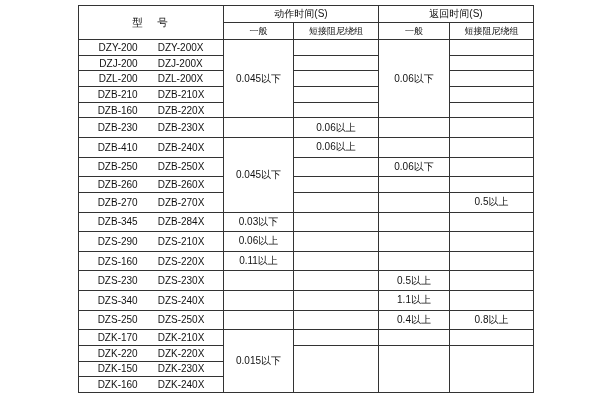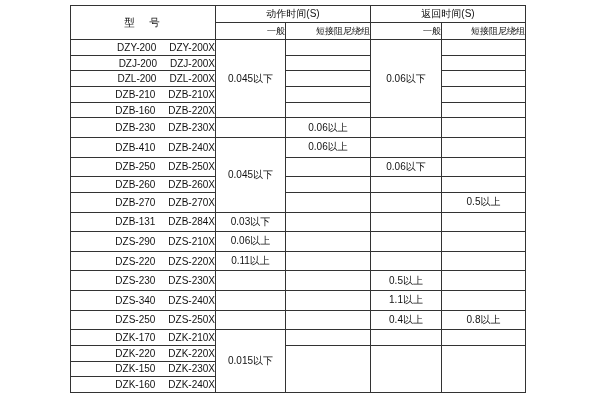--- a/index.html
+++ b/index.html
@@ -2,35 +2,35 @@
 <html><head>
 <meta charset="utf-8">
 <style>
   html,body { margin:0; padding:0; background:#ffffff; }
   .page {
     position:relative; width:600px; height:400px; background:#ffffff;
     font-family:"Liberation Sans","DejaVu Sans",sans-serif; color:#111;
     overflow:hidden;
   }
   table.spec {
-    position:absolute; left:70px; top:5px;
+    position:absolute; left:78px; top:5px;
     width:455px; height:388px;
     border-collapse:collapse; table-layout:fixed;
   }
   .spec th, .spec td {
     border:1px solid #333; padding:0;
     text-align:center; vertical-align:middle;
     font-size:10px; font-weight:normal; color:#111;
     overflow:hidden; white-space:nowrap;
   }
   .spec thead tr { height:17px; }
-  .spec th.sub { font-size:9px;text-align:right; }
+  .spec th.sub { font-size:9px; }
   .spec th.grp { font-size:10px; }
   .spec th.model-h { font-size:10.5px; letter-spacing:2px; }
-  .mw { display:flex; justify-content:flex-end; align-items:center; gap:13px; }
+  .mw { display:flex; justify-content:center; align-items:center; gap:20px; }
   .mw span { display:inline-block; }
 </style>
 </head>
 <body>
 
 <div class="page">
   <table class="spec">
     <colgroup>
       <col style="width:145px">
         <col style="width:70px">
@@ -157,21 +157,21 @@
               <span>DZB-270X</span>
             </span>
           </td>
         <td></td>
         <td></td>
         <td>0.5以上</td>
       </tr>
       <tr>
         <td>
             <span class="mw">
-              <span>DZB-131</span>
+              <span>DZB-345</span>
               <span>DZB-284X</span>
             </span>
           </td>
         <td>0.03以下</td>
         <td></td>
         <td></td>
         <td></td>
       </tr>
       <tr>
         <td>
@@ -181,21 +181,21 @@
             </span>
           </td>
         <td>0.06以上</td>
         <td></td>
         <td></td>
         <td></td>
       </tr>
       <tr>
         <td>
             <span class="mw">
-              <span>DZS-220</span>
+              <span>DZS-160</span>
               <span>DZS-220X</span>
             </span>
           </td>
         <td>0.11以上</td>
         <td></td>
         <td></td>
         <td></td>
       </tr>
       <tr>
         <td>

